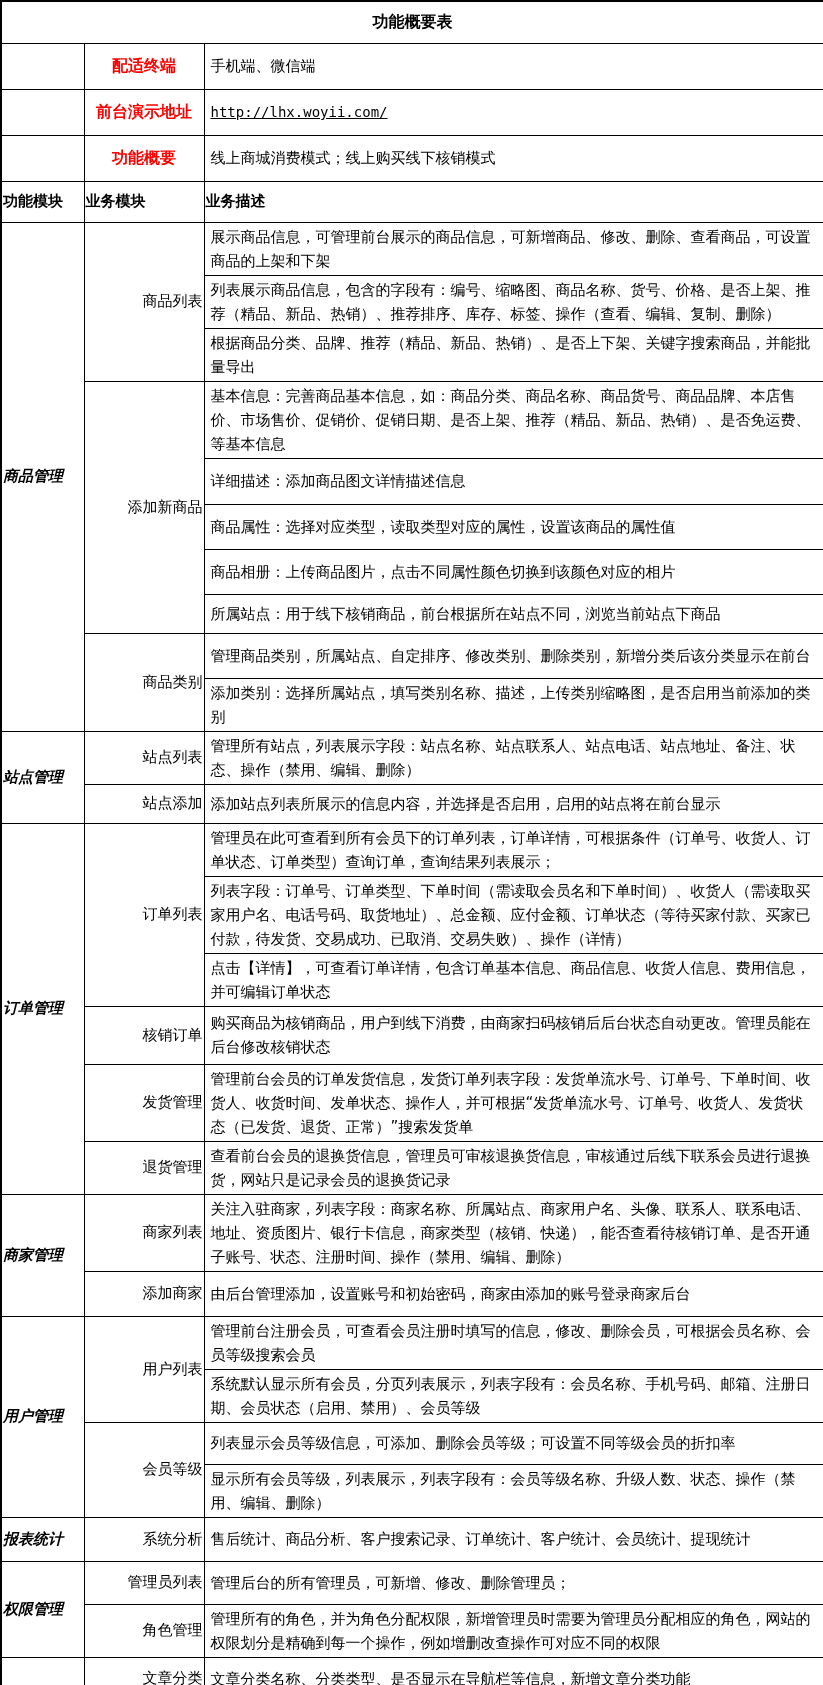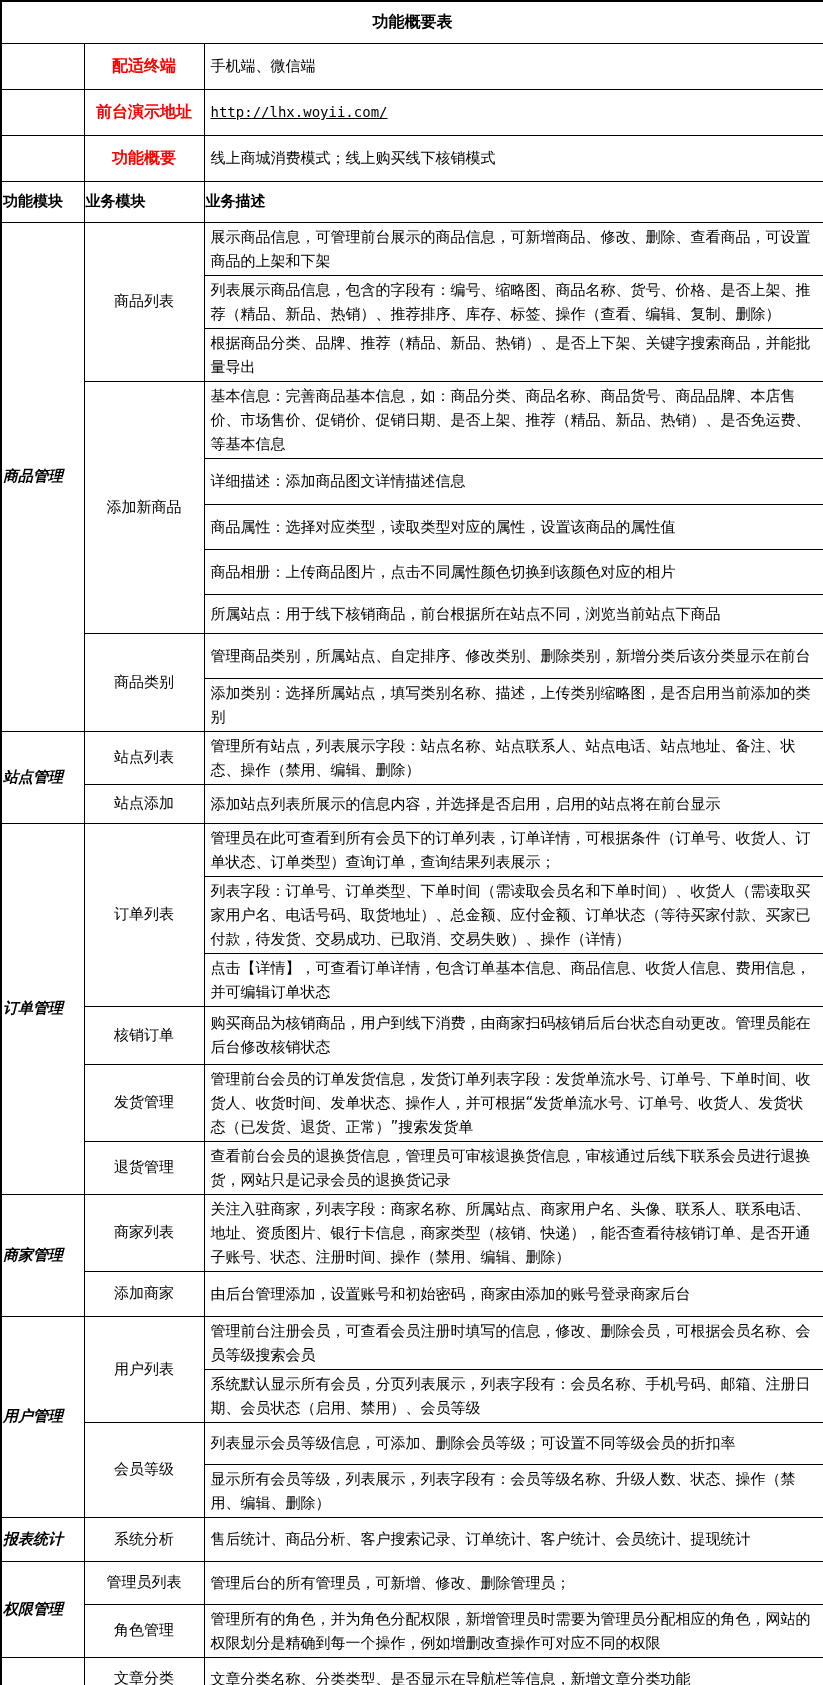--- a/index.html
+++ b/index.html
@@ -23,21 +23,21 @@
   }
   .title-row{height:42px;margin-top:17px;}
   .title-cell{font-weight:bold;text-align:center;font-size:16px;}
   .info-row{height:46px;}
   .info-label{color:var(--accent,#FF0000);font-weight:bold;text-align:center;font-size:16px;}
   .info-value{padding:12px 6px;margin-top:8px;}
   .mono{font-family:"DejaVu Sans Mono","Liberation Mono",monospace;font-size:14px;text-decoration:underline;}
   .header-row{height:41px;}
   .col-header{font-weight:bold;}
   .module-cell{font-weight:bold;text-align:left;font-style:italic;}
-  .group-cell{text-align:center;}
+  .group-cell{text-align:right;}
   .desc-cell{padding:2px 6px;line-height:24px;}
   .cutoff-row td{height:8px;border-bottom:2px solid #000;}
 </style>
 </head>
 <body>
 
 <div class="sheet">
   <table class="summary">
     <colgroup>
       <col style="width:83px">

